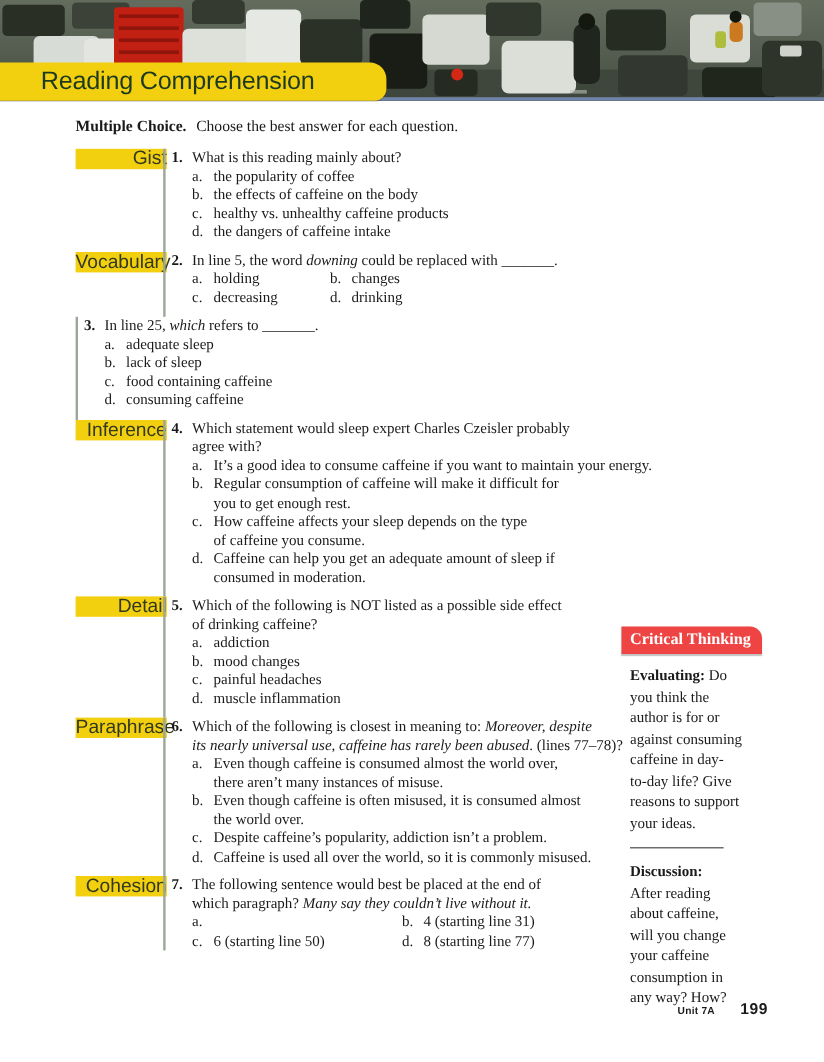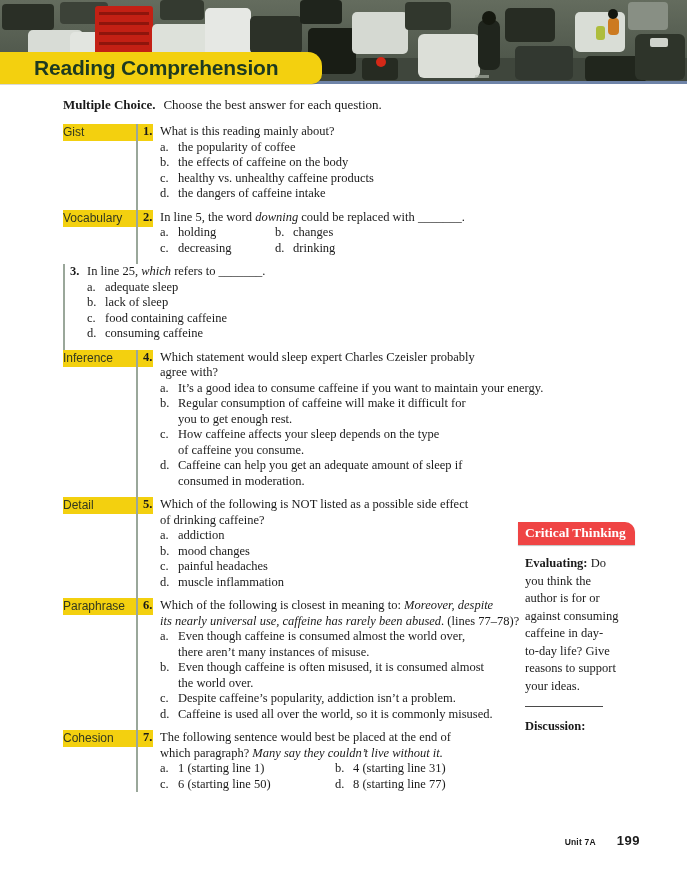--- a/index.html
+++ b/index.html
@@ -8,34 +8,34 @@
     font-family:"Liberation Serif",serif;color:#1a1a1a;overflow:hidden;
   }
   
   .photo-wrap{position:absolute;top:0;left:0;width:687px;height:84px;}
   .title-banner{
     position:absolute;top:52px;left:0;height:32px;width:288px;
     background:#f3d00f;border-radius:0 14px 10px 0;
     display:flex;align-items:center;padding-left:34px;box-shadow:0 1px 0 rgba(0,0,0,.15);
   }
   .title-banner h1{
-    margin:0;font-family:"Liberation Sans",sans-serif;font-weight:bold;
+    margin:0;font-family:"Liberation Sans",sans-serif;font-weight:normal;
     font-size:21px;letter-spacing:-0.2px;color:#1d3a21;
   }
   
   .instructions{position:absolute;top:97px;left:63px;font-size:13px;}
   .instructions b{margin-right:8px;}
   
   .mc{position:absolute;top:124px;left:63px;width:585px;}
   .q-row{display:flex;align-items:stretch;}
   .q-tags{width:73px;flex:0 0 73px;}
   .q-tag{
-    display:block;width:90px;height:17px;line-height:17px;background:#f3d00f;
-    font-family:"Liberation Sans",sans-serif;font-size:12px;color:#33391f;
-    text-align:left;box-sizing:border-box;
+    display:block;width:76px;height:17px;line-height:17px;background:#f3d00f;
+    font-family:"Liberation Sans",sans-serif;font-size:16px;color:#33391f;
+    text-align:right;box-sizing:border-box;
   }
   .q-main{
     border-left:2px solid #9aa79a;padding-left:5px;padding-bottom:8px;
     width:470px;flex:0 0 470px;font-size:12.5px;line-height:15.5px;
   }
   .q-row:last-child .q-main{padding-bottom:0;}
   .q-prompt{display:flex;}
   .q-num{width:17px;flex:0 0 17px;font-weight:bold;}
   .q-text{flex:1;white-space:pre-line;}
   .q-options{margin-left:17px;}
@@ -322,21 +322,20 @@
       </div>
       <div class="q-main">
         <div class="q-prompt">
           <span class="q-num">7.</span>
           <span class="q-text"><span>The following sentence would best be placed at the end of
 which paragraph? </span><i>Many say they couldn’t live without it.</i></span>
         </div>
         <div class="q-options opts-grid wide">
           <div class="opt">
             <span class="opt-letter">a.</span>
-            <span class="opt-text"><span>1 (starting line 1)</span></span>
           </div>
           <div class="opt">
             <span class="opt-letter">b.</span>
             <span class="opt-text"><span>4 (starting line 31)</span></span>
           </div>
           <div class="opt">
             <span class="opt-letter">c.</span>
             <span class="opt-text"><span>6 (starting line 50)</span></span>
           </div>
           <div class="opt">
@@ -357,20 +356,26 @@
 author is for or
 against consuming
 caffeine in day-
 to-day life? Give
 reasons to support
 your ideas.</span>
     </div>
     <hr class="ct-rule">
     <div>
       <div class="ct-disc-label">Discussion:</div>
+      <span class="ct-text">After reading
+about caffeine,
+will you change
+your caffeine
+consumption in
+any way? How?</span>
     </div>
   </div>
 </div>
 
 <div class="footer">
   <span class="unit">Unit 7A</span>
   <span class="pagenum">199</span>
 </div>
 
 </body></html>

